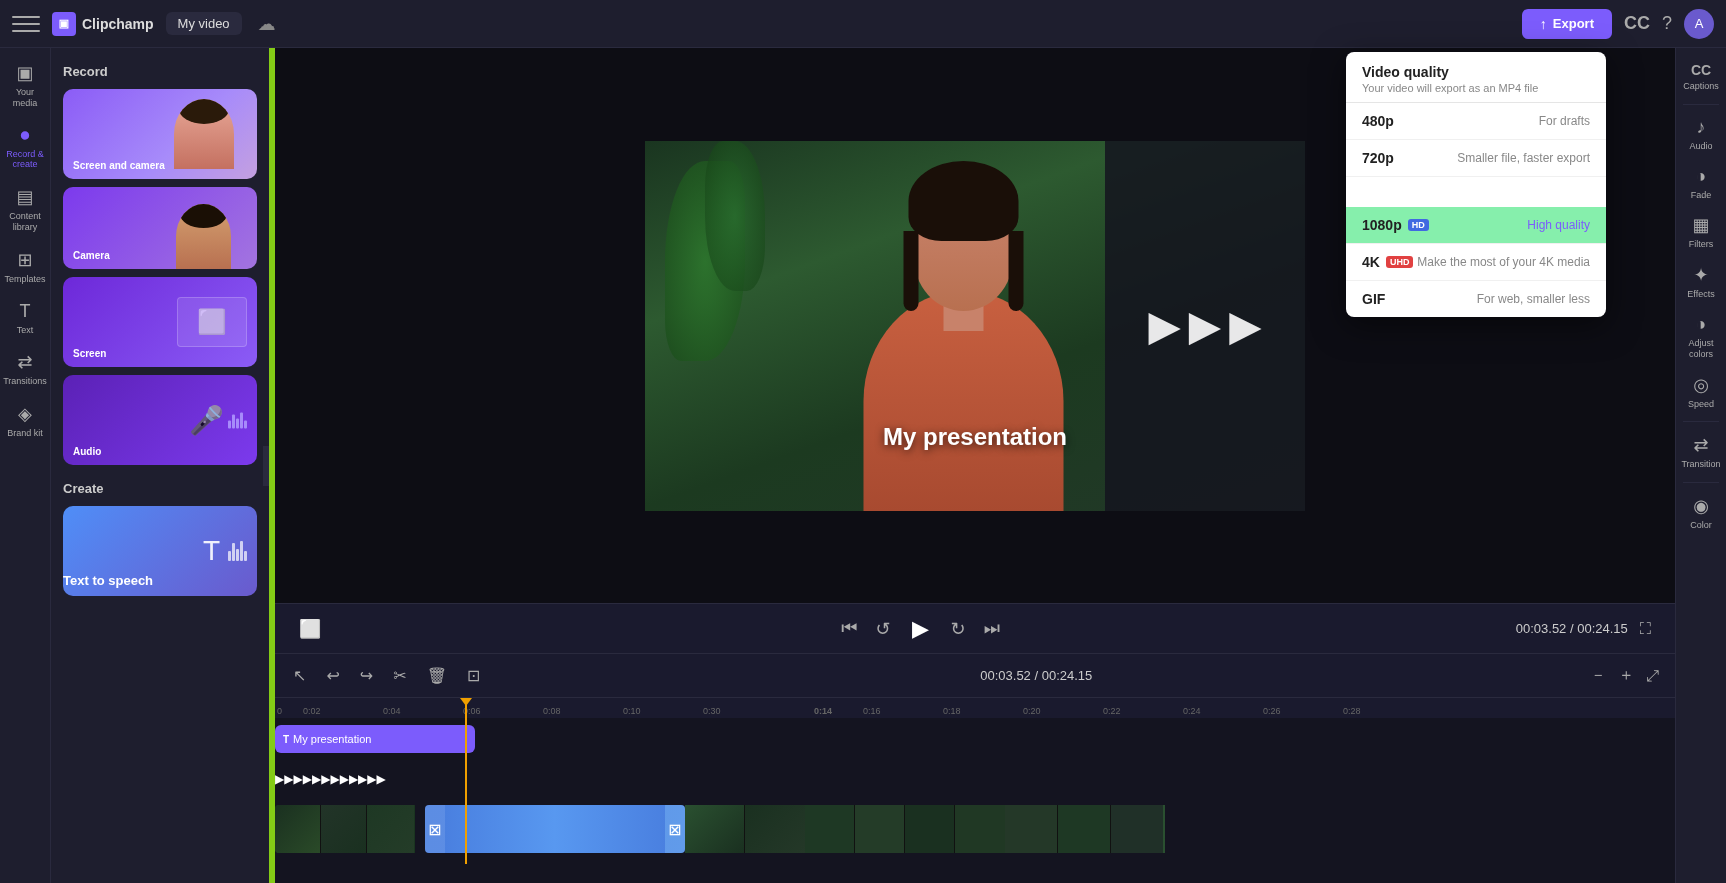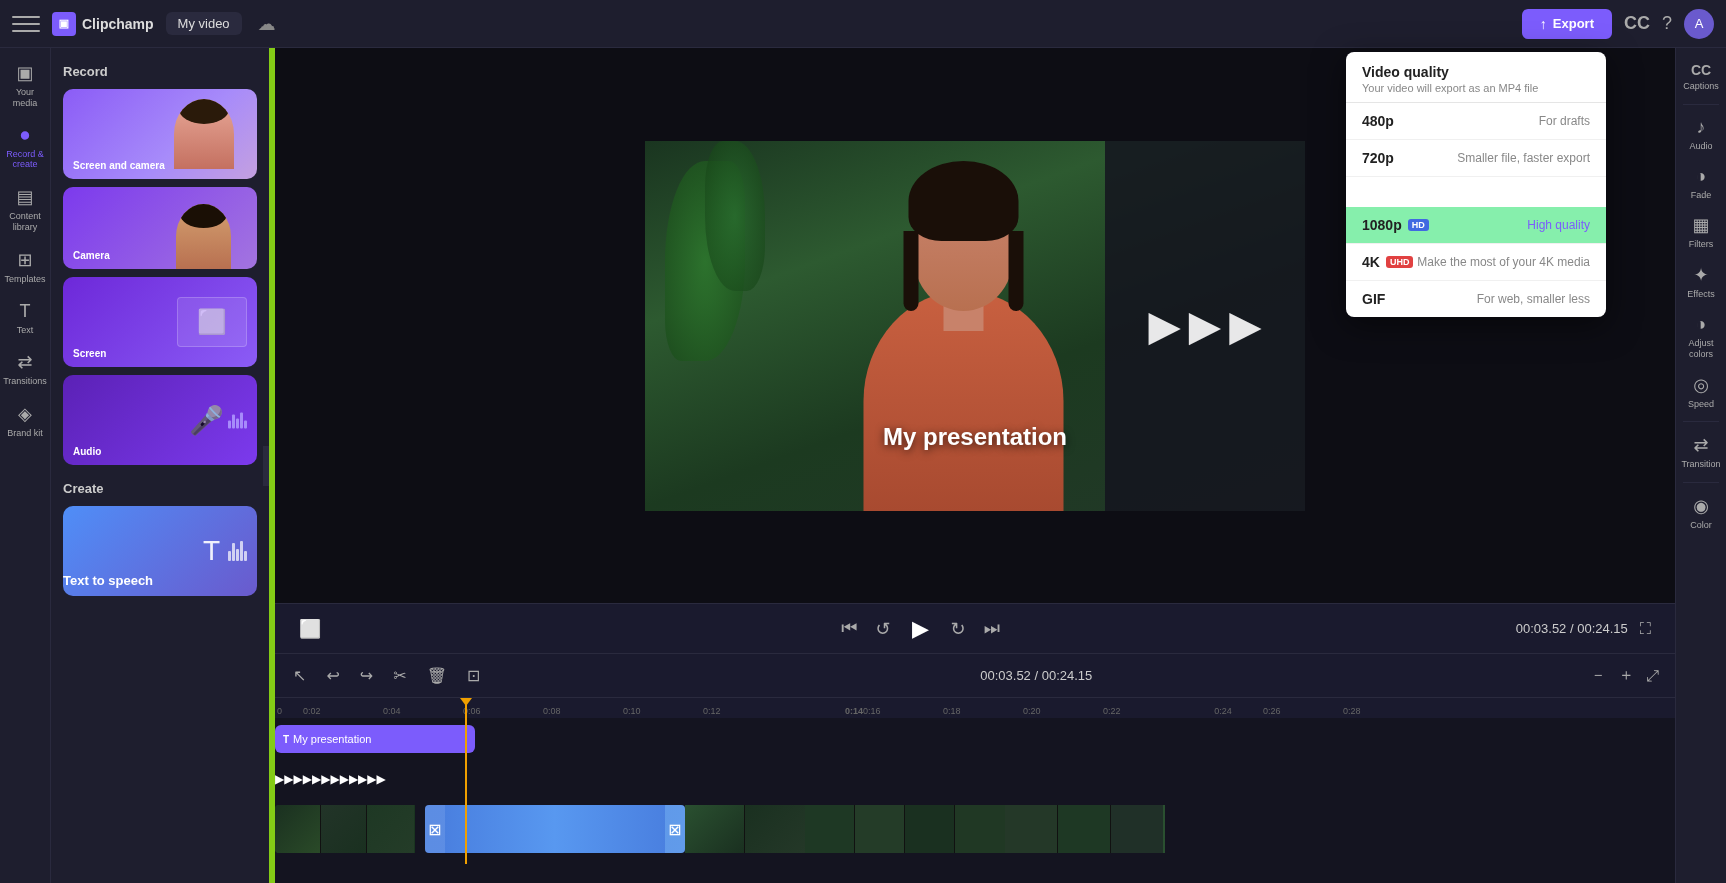--- a/index.html
+++ b/index.html
@@ -588,27 +588,27 @@
       <div class="timeline-content">
 
         <div style="height:20px;background:#1a1a2e;display:flex;align-items:center;padding:0;position:relative;min-width:1400px;">
           <div style="display:flex;width:100%;height:100%;align-items:flex-end;padding:0 0 2px 0;">
             <div style="width:28px;text-align:left;font-size:9px;color:#666;padding-left:2px;">0</div>
             <div style="width:80px;text-align:left;font-size:9px;color:#666;">0:02</div>
             <div style="width:80px;text-align:left;font-size:9px;color:#666;">0:04</div>
             <div style="width:80px;text-align:left;font-size:9px;color:#666;">0:06</div>
             <div style="width:80px;text-align:left;font-size:9px;color:#666;">0:08</div>
             <div style="width:80px;text-align:left;font-size:9px;color:#666;">0:10</div>
-            <div style="width:80px;text-align:left;font-size:9px;color:#666;">0:12</div>
-            <div style="width:80px;text-align:right;font-size:9px;color:#666;font-weight:bold;">0:14</div>
+            <div style="width:80px;text-align:left;font-size:9px;color:#666;">0:30</div>
+            <div style="width:80px;text-align:center;font-size:9px;color:#666;font-weight:bold;">0:14</div>
             <div style="width:80px;text-align:left;font-size:9px;color:#666;">0:16</div>
             <div style="width:80px;text-align:left;font-size:9px;color:#666;">0:18</div>
             <div style="width:80px;text-align:left;font-size:9px;color:#666;">0:20</div>
             <div style="width:80px;text-align:left;font-size:9px;color:#666;">0:22</div>
-            <div style="width:80px;text-align:center;font-size:9px;color:#666;">0:24</div>
+            <div style="width:80px;text-align:left;font-size:9px;color:#666;">0:24</div>
             <div style="width:80px;text-align:left;font-size:9px;color:#666;">0:26</div>
             <div style="width:80px;text-align:left;font-size:9px;color:#666;">0:28</div>
           </div>
 
           <div style="position:absolute;top:0;bottom:0;left:190px;width:2px;background:#f0a000;z-index:10;">
             <div style="position:absolute;top:0;left:-5px;width:0;height:0;border-left:6px solid transparent;border-right:6px solid transparent;border-top:8px solid #f0a000;"></div>
           </div>
         </div>
 
         <div style="position:relative;min-width:1400px;padding:4px 0;">

